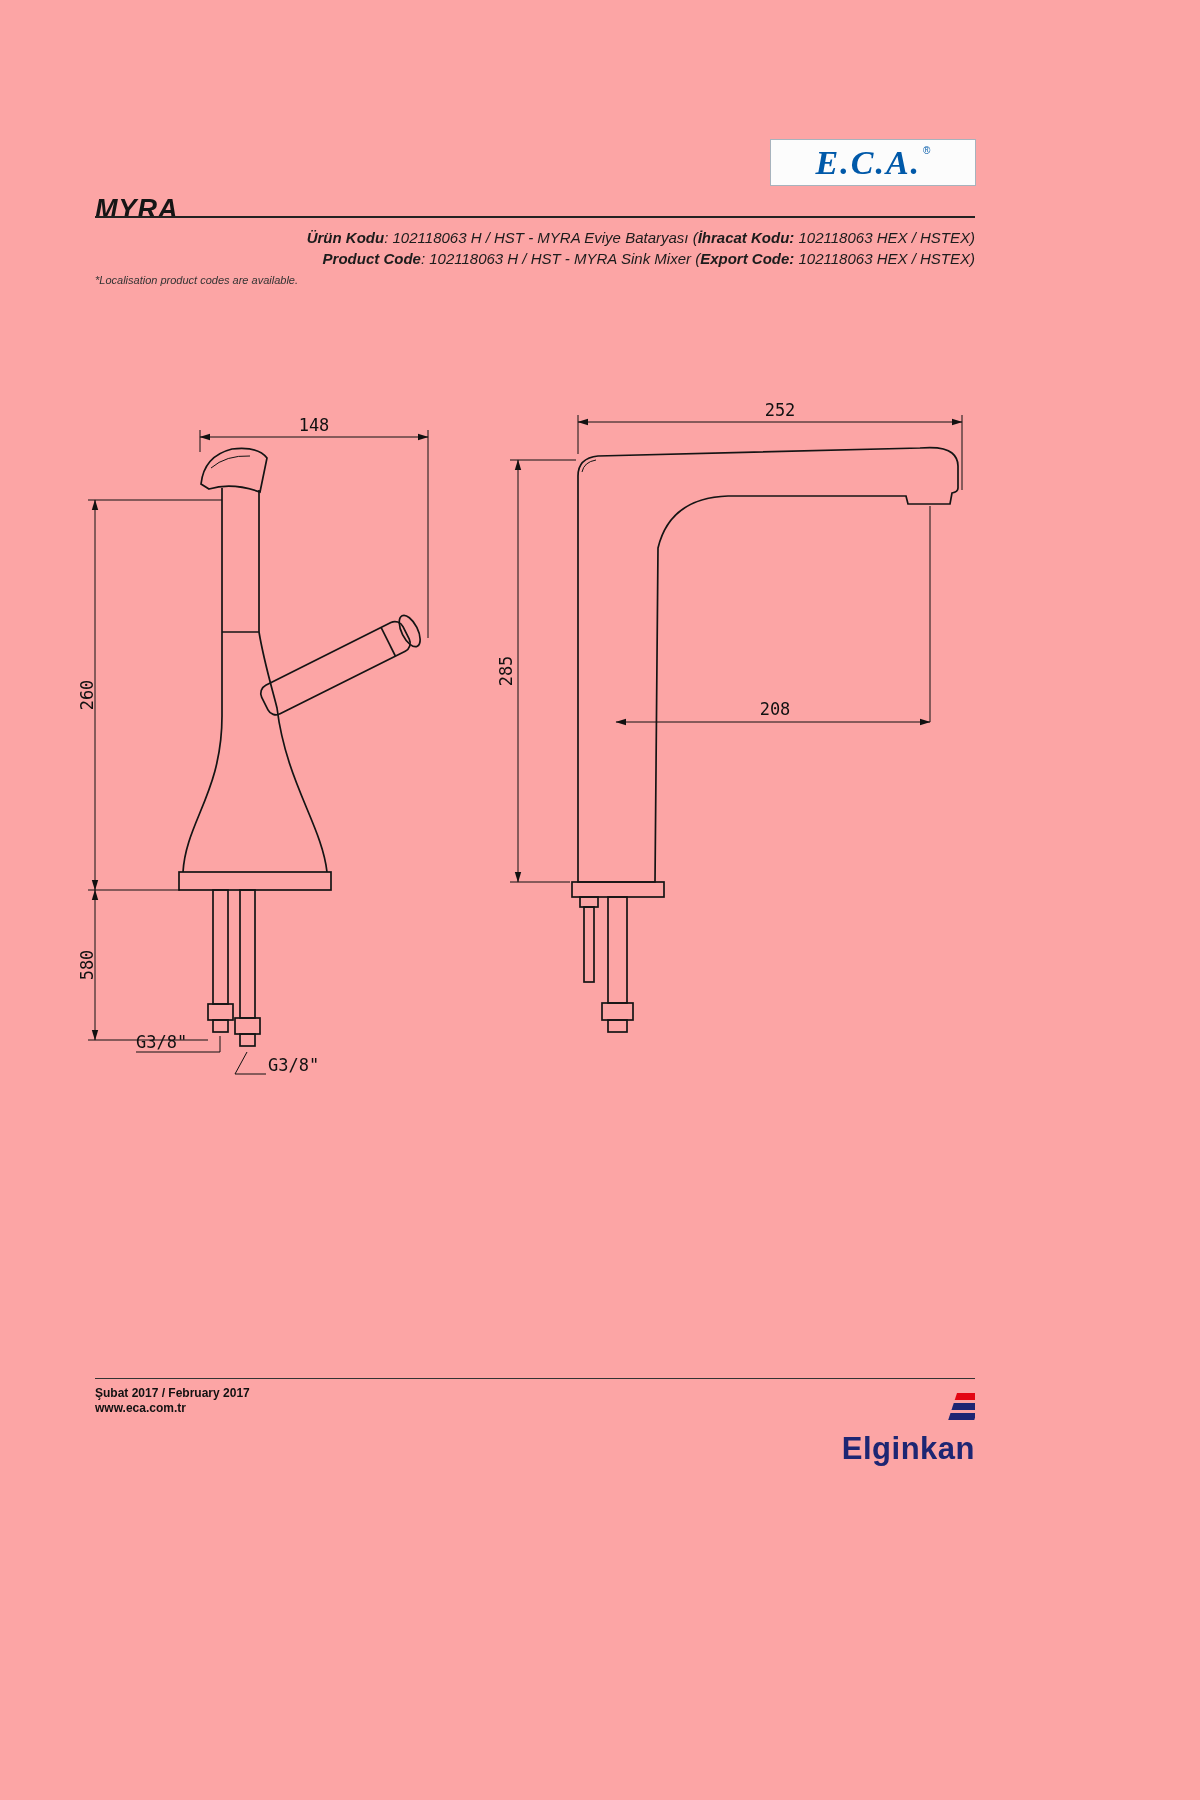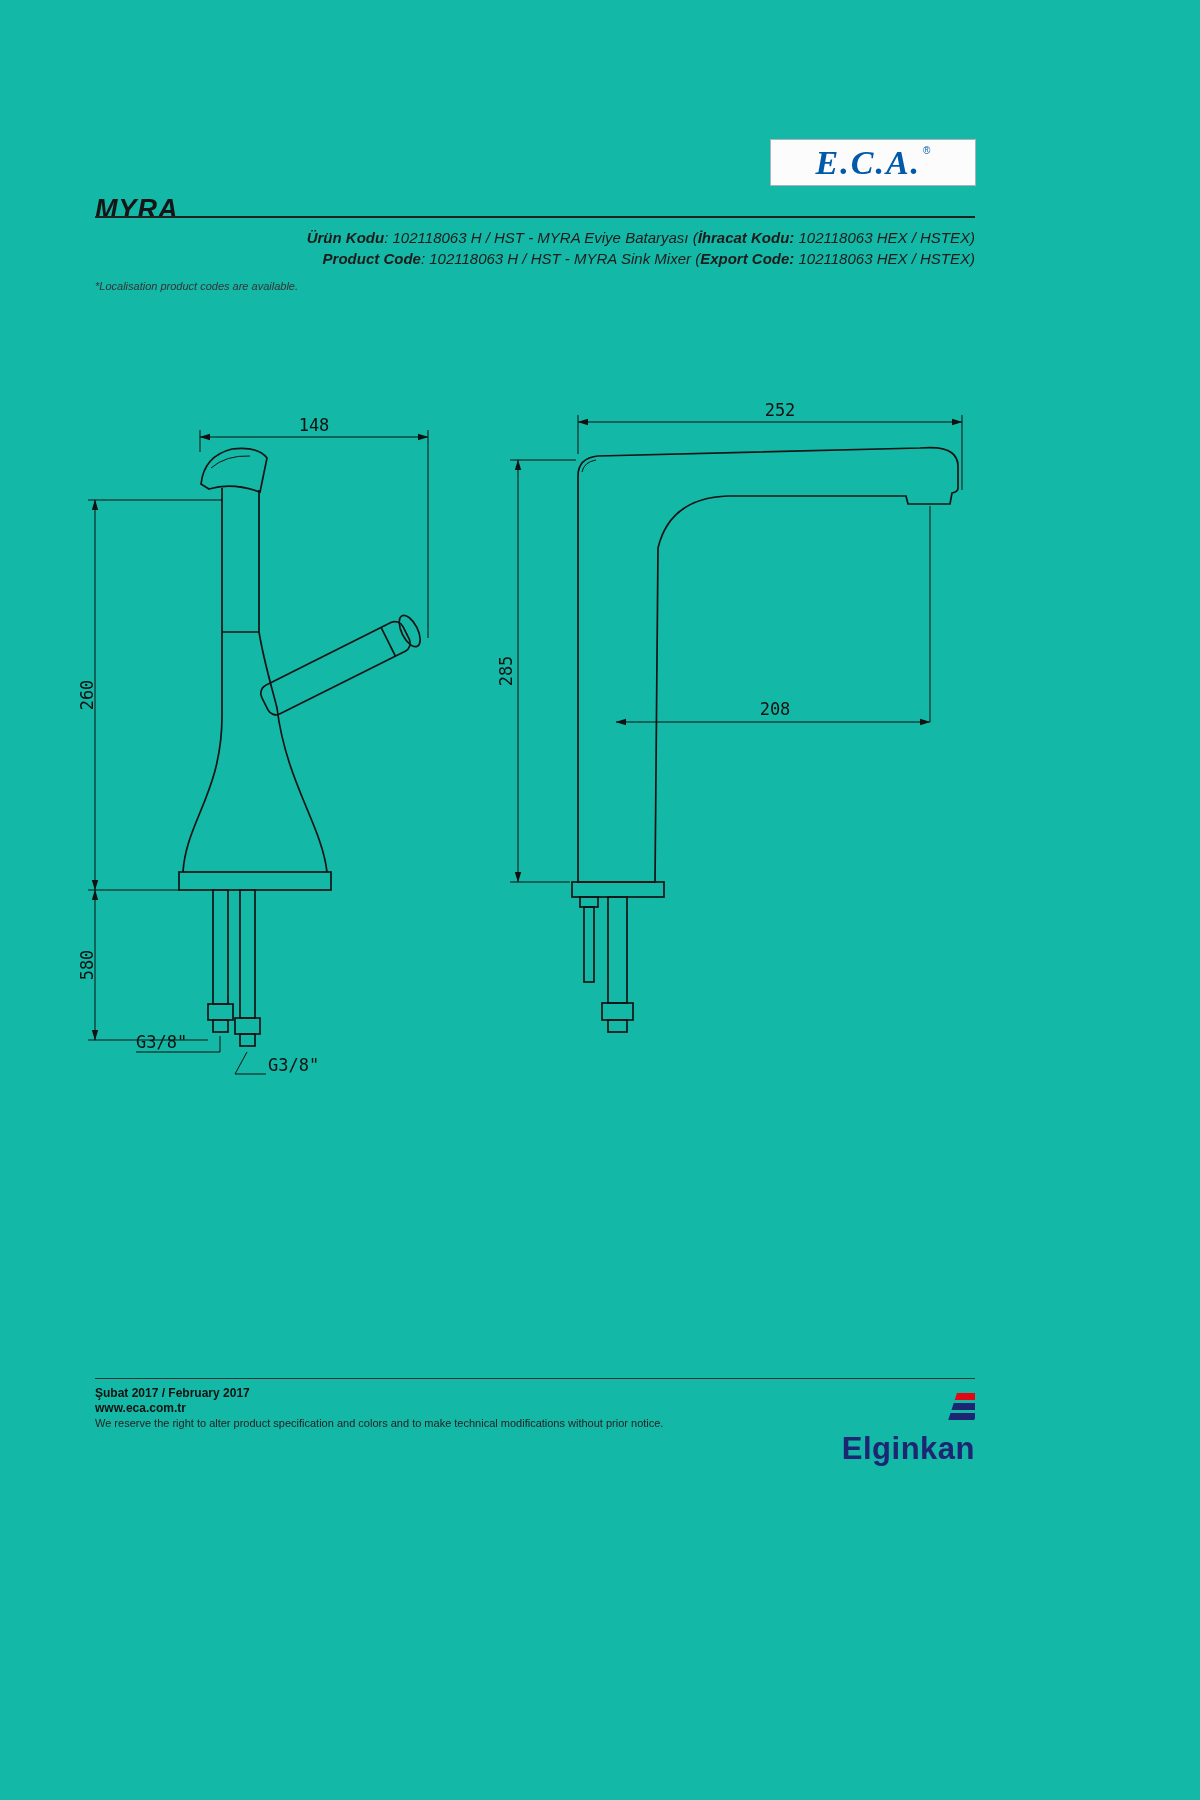--- a/index.html
+++ b/index.html
@@ -1,32 +1,32 @@
 <!DOCTYPE html>
 <html><head>
 <meta charset="utf-8">
 <style>
   * { margin:0; padding:0; box-sizing:border-box; }
   html,body { background:#e9e9e9; }
   body { font-family:"Liberation Sans", sans-serif; }
-  .page { position:relative; width:1200px; height:1800px; background:#14b8a6; margin:0 auto; overflow:hidden; outline:1px solid #ddd; }
+  .page { position:relative; width:1200px; height:1800px; background:#fca5a5; margin:0 auto; overflow:hidden; outline:1px solid #ddd; }
 
   
   .eca-logo { position:absolute; left:770px; top:139px; width:206px; height:47px; border:1px solid #a7b3bd; background:#fcfcfc; display:flex; align-items:center; justify-content:center; }
   .eca-logo .txt { font-family:"Liberation Serif", serif; font-style:italic; font-weight:900; font-size:34px; color:#0059a9; letter-spacing:2px; }
   .eca-logo .reg { font-size:10px; color:#0059a9; margin-left:2px; align-self:flex-start; margin-top:5px; }
   .page-title { position:absolute; left:95px; top:194px; font-size:27px; font-weight:bold; font-style:italic; letter-spacing:1px; color:#151515; }
   .title-rule { position:absolute; left:95px; top:216px; width:880px; height:2px; background:#222; }
 
   
   .product { position:absolute; left:95px; top:227px; width:880px; font-style:italic; font-size:15px; color:#1c1c1c; }
   .product .row { line-height:21px; white-space:nowrap;text-align:right; }
   .product .lbl { font-weight:bold; display:inline-block; width:112px; }
   .product .b { font-weight:bold; }
-  .product .note { font-size:11px; margin-top:11px; color:#333; }
+  .product .note { font-size:11px; margin-top:5px; color:#333; }
 
   
   .drawings { position:absolute; left:80px; top:400px; }
   .dim line { stroke:#111; stroke-width:1; fill:none; }
   .ol path, .ol line, .ol rect, .ol ellipse { stroke:#141414; stroke-width:1.7; fill:none; }
   .ol .thin { stroke-width:1; }
   text.dimtxt { font-family:"DejaVu Sans Mono", monospace; font-size:17px; fill:#111; }
 
   
   .footer { position:absolute; left:95px; top:1378px; width:880px; border-top:1.5px solid #333; padding-top:7px; }
@@ -160,21 +160,20 @@
         <line x1="850" y1="106" x2="850" y2="322"></line>
         <line x1="536" y1="322" x2="850" y2="322" marker-start="url(#arr)" marker-end="url(#arr)"></line>
         <text class="dimtxt" x="695" y="315" text-anchor="middle">208</text>
       </g>
     </g>
   </svg>
 
   <div class="footer">
     <div class="f-date">Şubat 2017 / February 2017</div>
     <div class="f-web">www.eca.com.tr</div>
-    <div class="f-disc">We reserve the right to alter product specification and colors and to make technical modifications without prior notice.</div>
 
     <div class="elginkan">
       <svg width="36" height="30" viewBox="0 0 36 30">
         <g transform="skewX(-18) translate(10 0)">
           <rect x="8" y="0" width="26" height="7" fill="#E30613"></rect>
           <rect x="8" y="10" width="26" height="7" fill="#1D2673"></rect>
           <rect x="8" y="20" width="26" height="7" fill="#1D2673"></rect>
         </g>
       </svg>
       <span class="brand">Elginkan</span>

